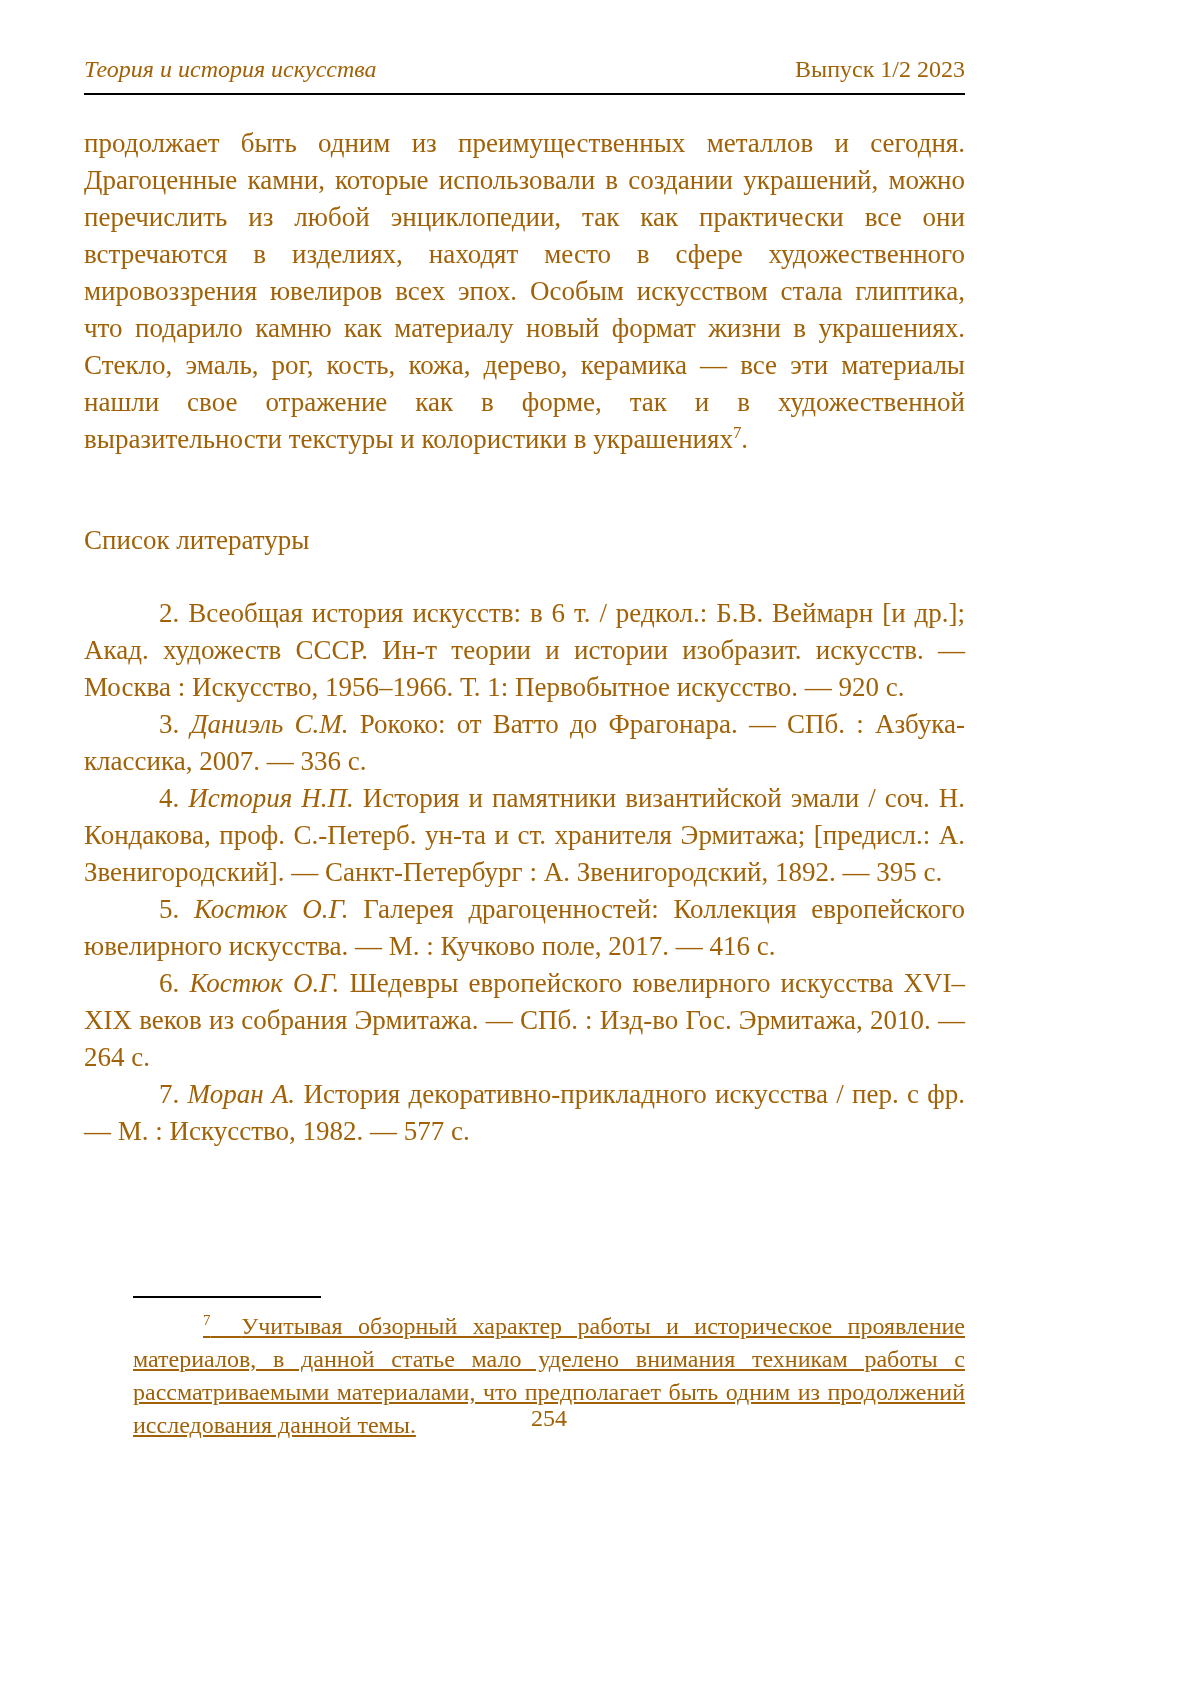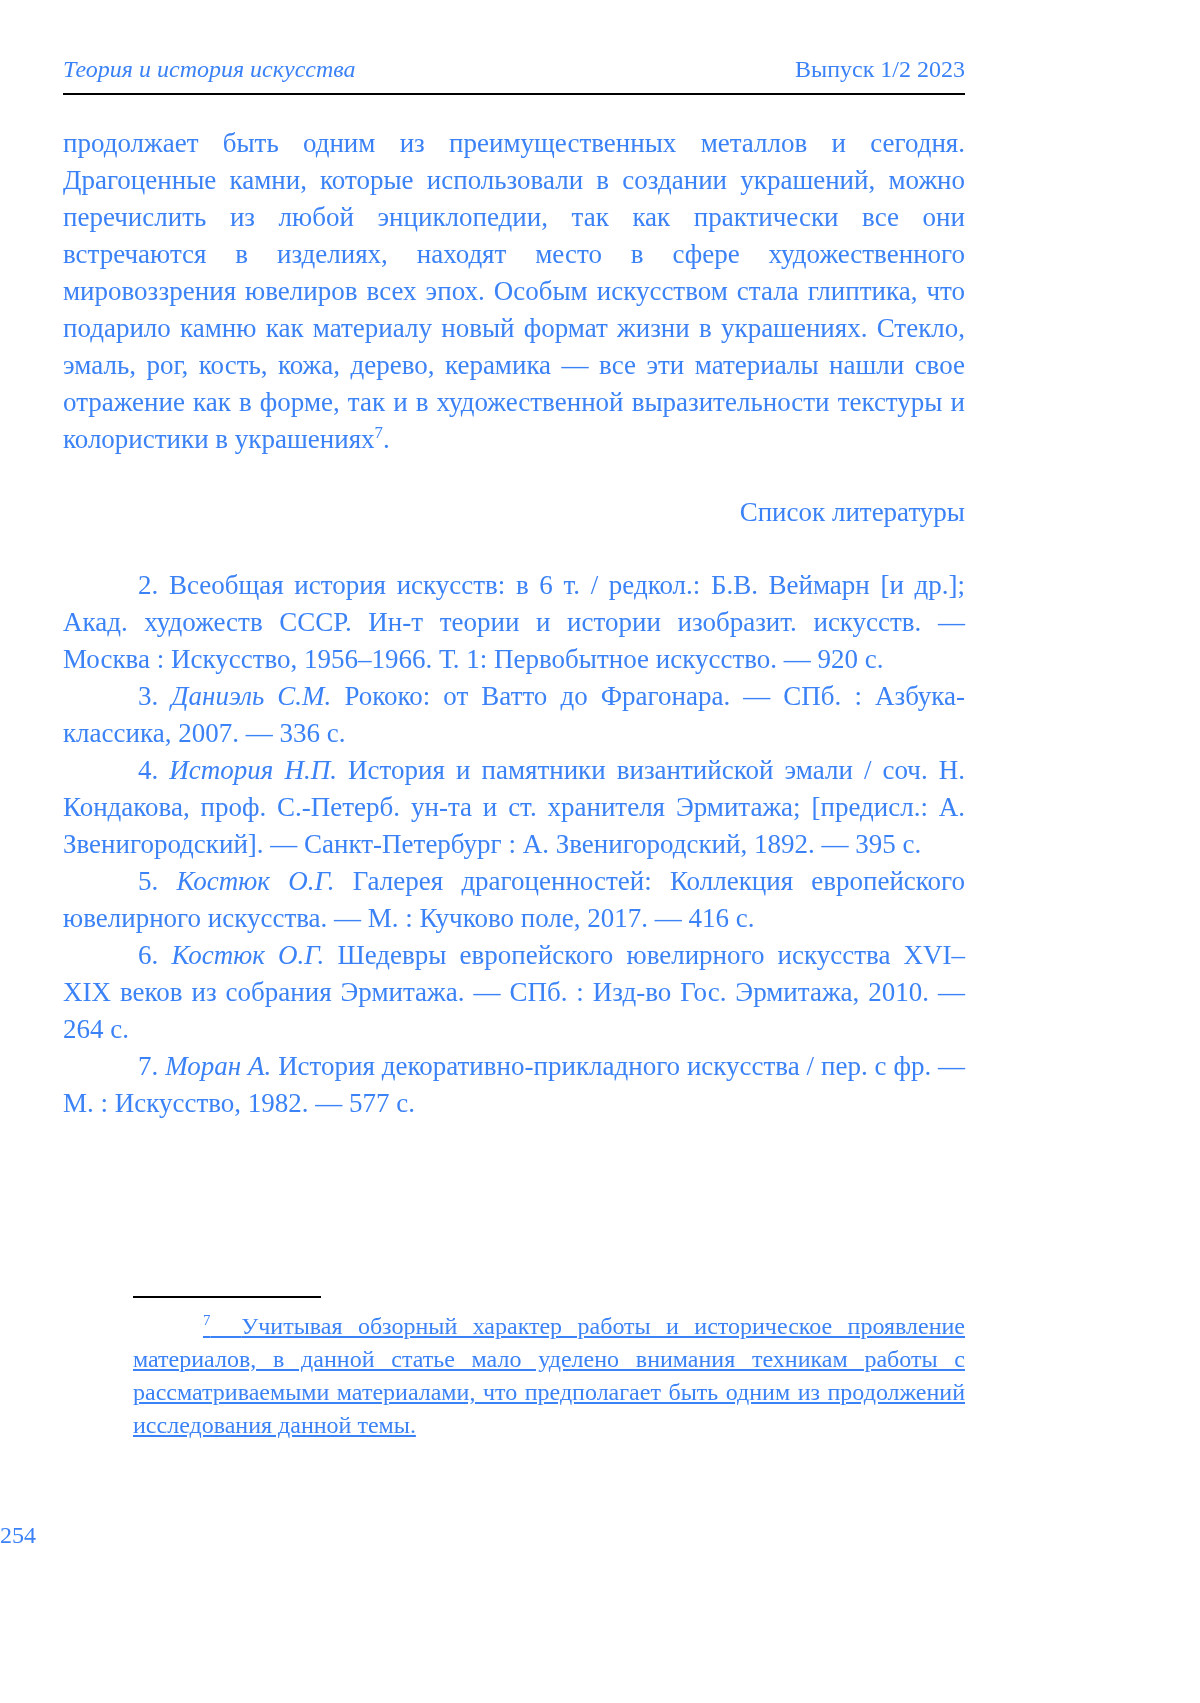--- a/index.html
+++ b/index.html
@@ -5,24 +5,24 @@
   html, body {
     margin: 0;
     padding: 0;
     background: #ffffff;
   }
   .page {
     position: relative;
     width: 1200px;
     height: 1703px;
     background: #ffffff;
-    color: #3b82f6;
+    color: #a16207;
     font-family: "Liberation Serif", "DejaVu Serif", serif;
     box-sizing: border-box;
-    padding: 56px 235px 0 63px;
+    padding: 56px 235px 0 84px;
     overflow: hidden;
   }
   .running-head {
     display: flex;
     justify-content: space-between;
     align-items: baseline;
     font-size: 24px;
   }
   .rh-left {
     font-style: italic;
@@ -47,22 +47,22 @@
   .body-par {
     margin: 0;
   }
   sup {
     font-size: 0.62em;
     line-height: 0;
   }
   .section-heading {
     font-size: 27px;
     font-weight: normal;
-    text-align: right;
-    margin: 36px 0 36px 0;
+    text-align: left;
+    margin: 64px 0 36px 0;
     line-height: 37px;
   }
   .ref {
     margin: 0;
     font-size: 27px;
     line-height: 37px;
     text-align: justify;
     text-indent: 75px;
     hyphens: auto;
     -webkit-hyphens: auto;
@@ -88,23 +88,23 @@
     line-height: 33px;
     text-align: justify;
     text-indent: 70px;
     hyphens: auto;
     text-decoration: underline;
     -webkit-hyphens: auto;
   }
   .page-number {
     position: absolute;
     left: 0;
-    top: 1522px;
+    top: 1405px;
     width: 1098px; 
-    text-align: left;
+    text-align: center;
     font-size: 24px;
   }
 </style>
 </head>
 <body>
 
 <div class="page">
 
   <header class="running-head">
     <span class="rh-left">Теория и история искусства</span>

